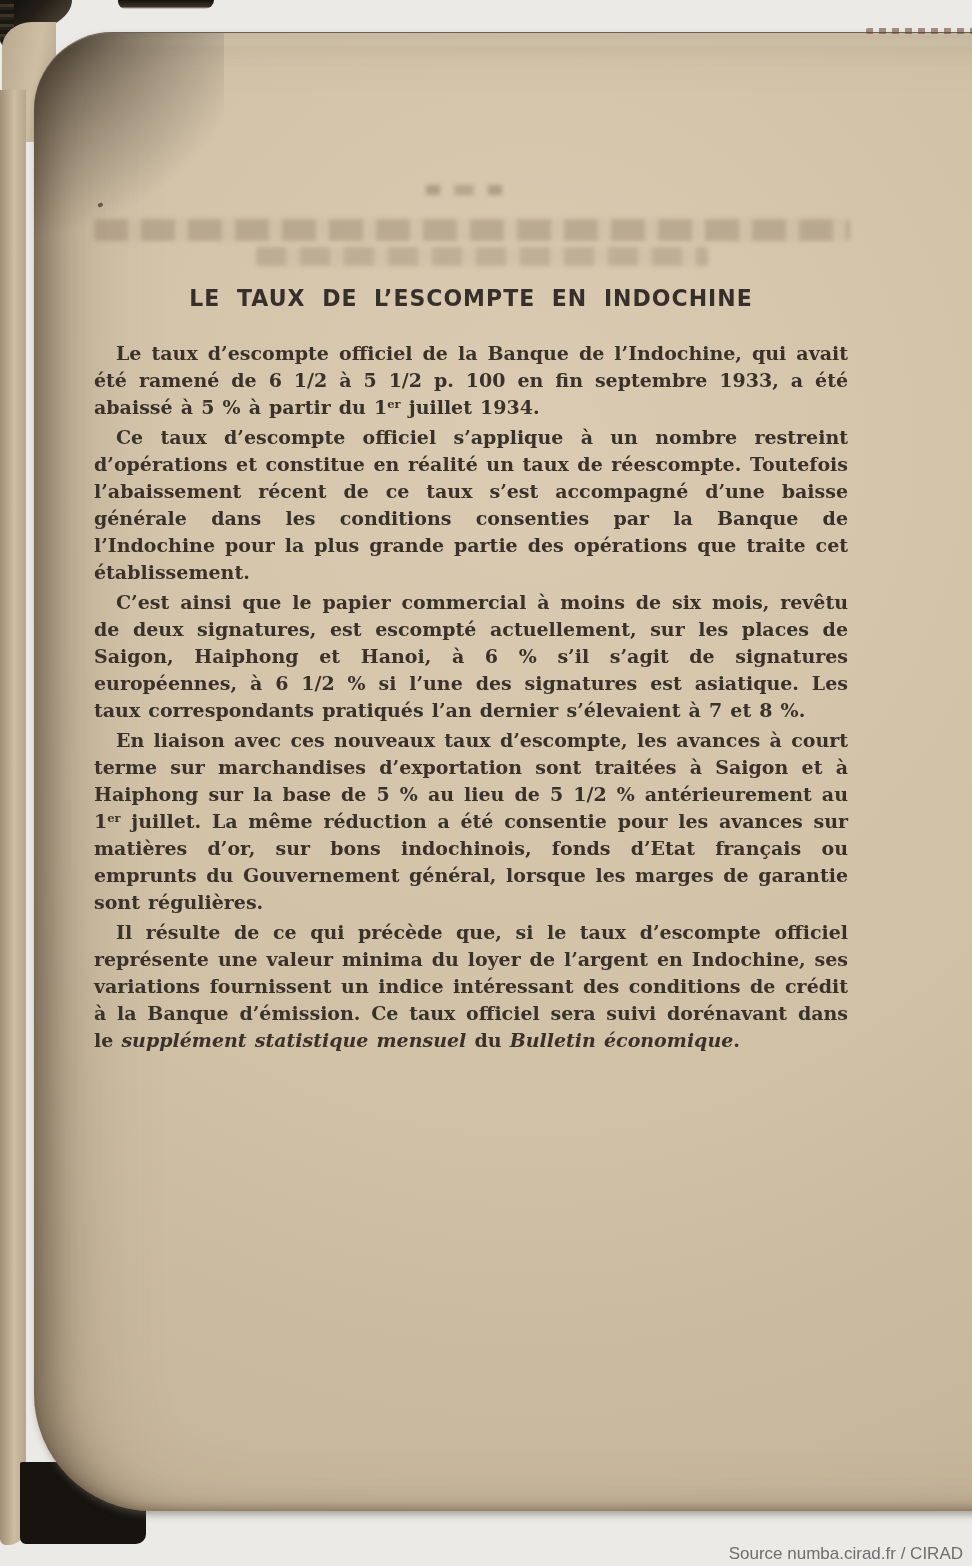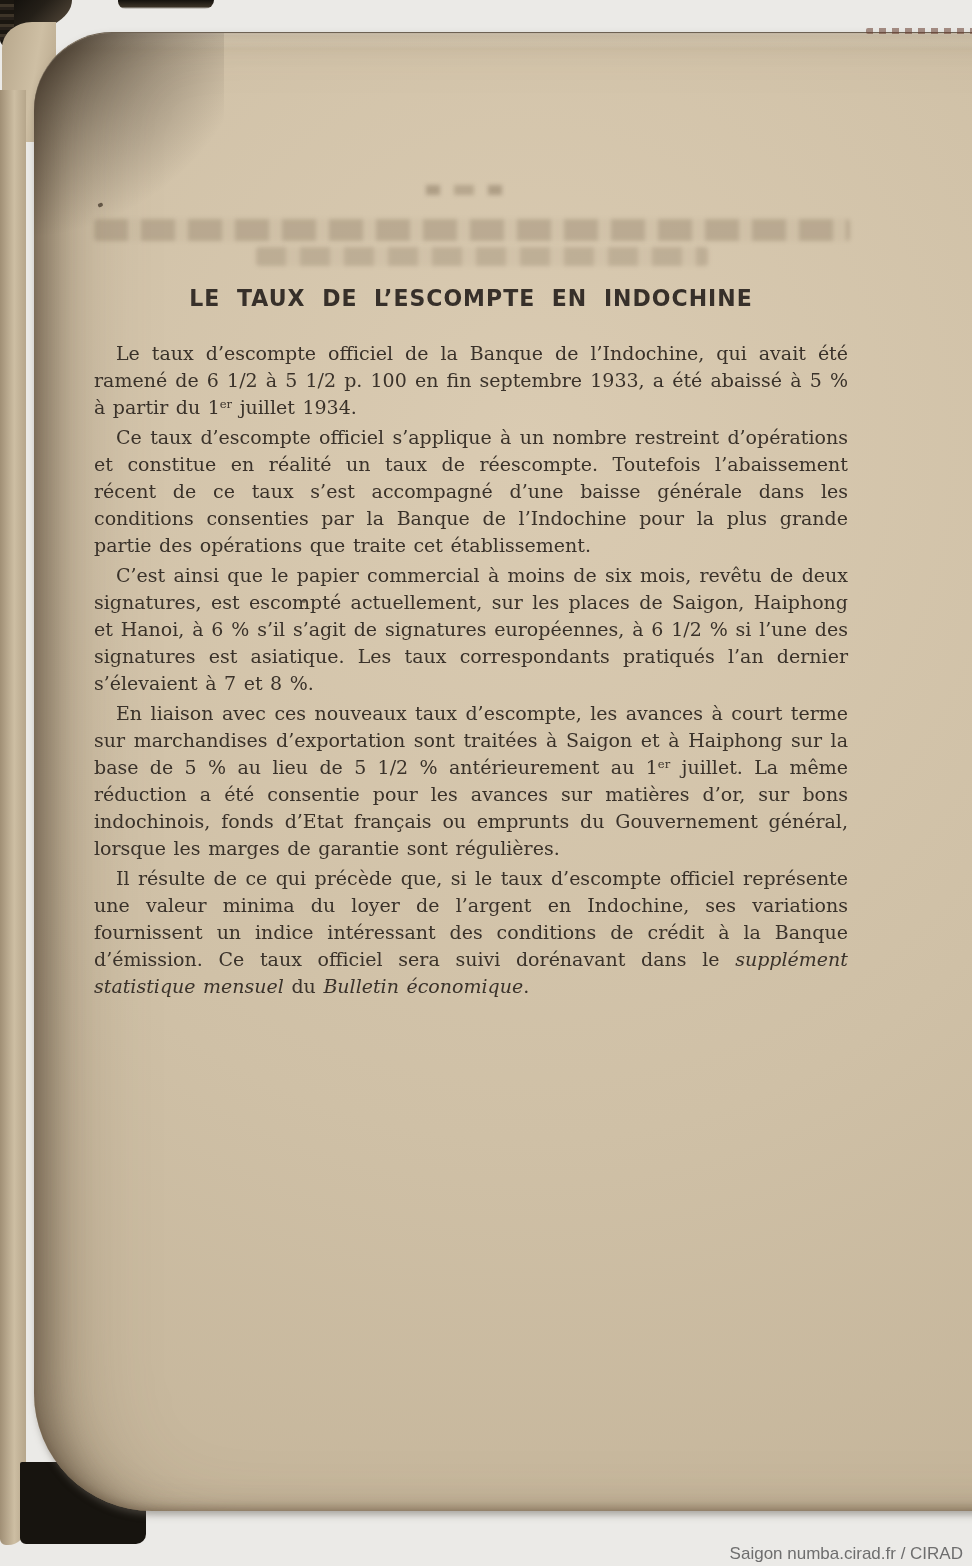--- a/index.html
+++ b/index.html
@@ -111,20 +111,21 @@
     color:var(--title-ink);
     transform:scaleY(1.04);
   }
   .paragraphs p{
     margin:0 0 3px 0;
     text-indent:22px;
     font-size:19px;line-height:27px;
     text-align:justify;
     word-spacing:1.5px;
     color:var(--ink);
+    font-weight:bold;
   }
   .paragraphs p:last-child{margin-bottom:0;}
   .paragraphs .it{font-style:italic;}
   .paragraphs .sup{font-size:11.5px;vertical-align:6px;line-height:0;}
   
   .attribution{
     position:absolute;right:9px;bottom:2px;z-index:3;
     font-family:"Liberation Sans", sans-serif;
     font-size:17px;color:var(--attribution);
   }
@@ -156,15 +157,15 @@
       <div class="paragraphs">
           <p><span>Le taux d’escompte officiel de la Banque de l’Indochine, qui avait été ramené de 6 1/2 à 5 1/2 p. 100 en fin septembre 1933, a été abaissé à 5 % à partir du 1</span><span class="sup">er</span><span> juillet 1934.</span></p>
           <p><span>Ce taux d’escompte officiel s’applique à un nombre restreint d’opérations et constitue en réalité un taux de réescompte. Toutefois l’abaissement récent de ce taux s’est accompagné d’une baisse générale dans les conditions consenties par la Banque de l’Indochine pour la plus grande partie des opérations que traite cet établissement.</span></p>
           <p><span>C’est ainsi que le papier commercial à moins de six mois, revêtu de deux signatures, est escompté actuellement, sur les places de Saigon, Haiphong et Hanoi, à 6 % s’il s’agit de signatures européennes, à 6 1/2 % si l’une des signatures est asiatique. Les taux correspondants pratiqués l’an dernier s’élevaient à 7 et 8 %.</span></p>
           <p><span>En liaison avec ces nouveaux taux d’escompte, les avances à court terme sur marchandises d’exportation sont traitées à Saigon et à Haiphong sur la base de 5 % au lieu de 5 1/2 % antérieurement au 1</span><span class="sup">er</span><span> juillet. La même réduction a été consentie pour les avances sur matières d’or, sur bons indochinois, fonds d’Etat français ou emprunts du Gouvernement général, lorsque les marges de garantie sont régulières.</span></p>
           <p><span>Il résulte de ce qui précède que, si le taux d’escompte officiel représente une valeur minima du loyer de l’argent en Indochine, ses variations fournissent un indice intéressant des conditions de crédit à la Banque d’émission. Ce taux officiel sera suivi dorénavant dans le </span><span class="it">supplément statistique mensuel</span><span> du </span><span class="it">Bulletin économique</span><span>.</span></p>
         </div>
     </div>
   </div>
 
-  <div class="attribution">Saigon numba.cirad.fr / CIRAD</div>
+  <div class="attribution">Source numba.cirad.fr / CIRAD</div>
 
 </div>
 
 </body></html>

